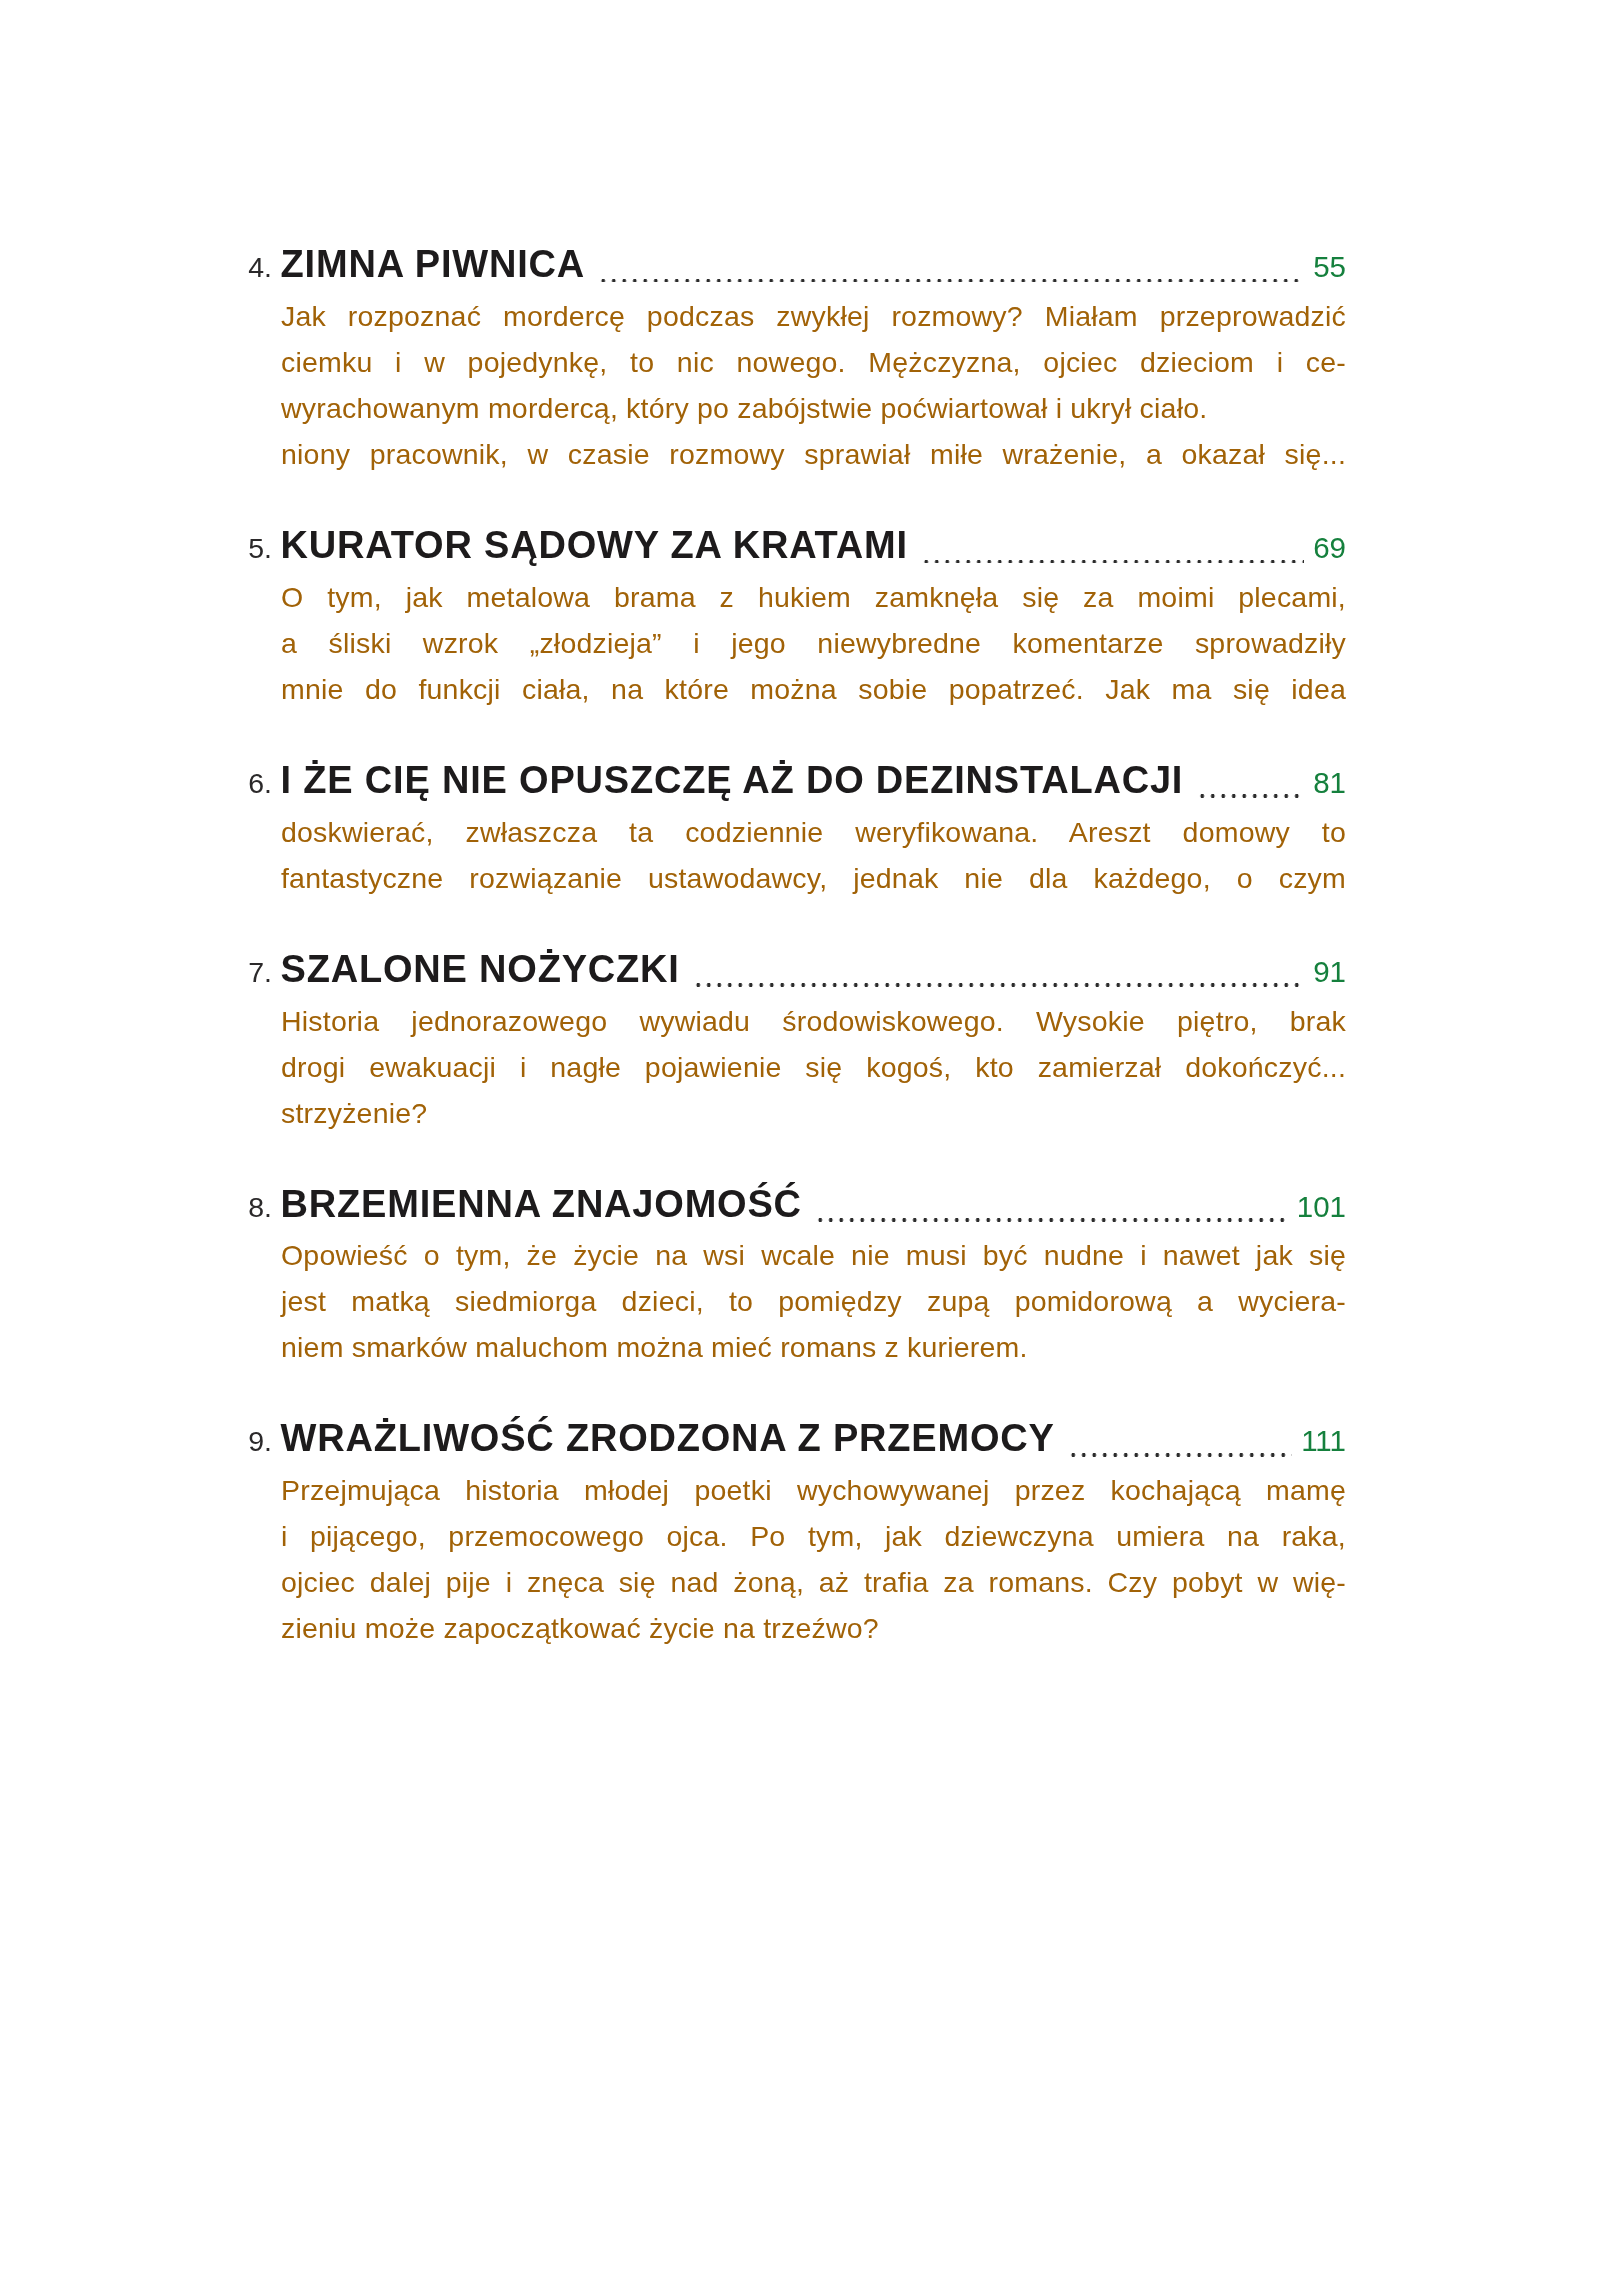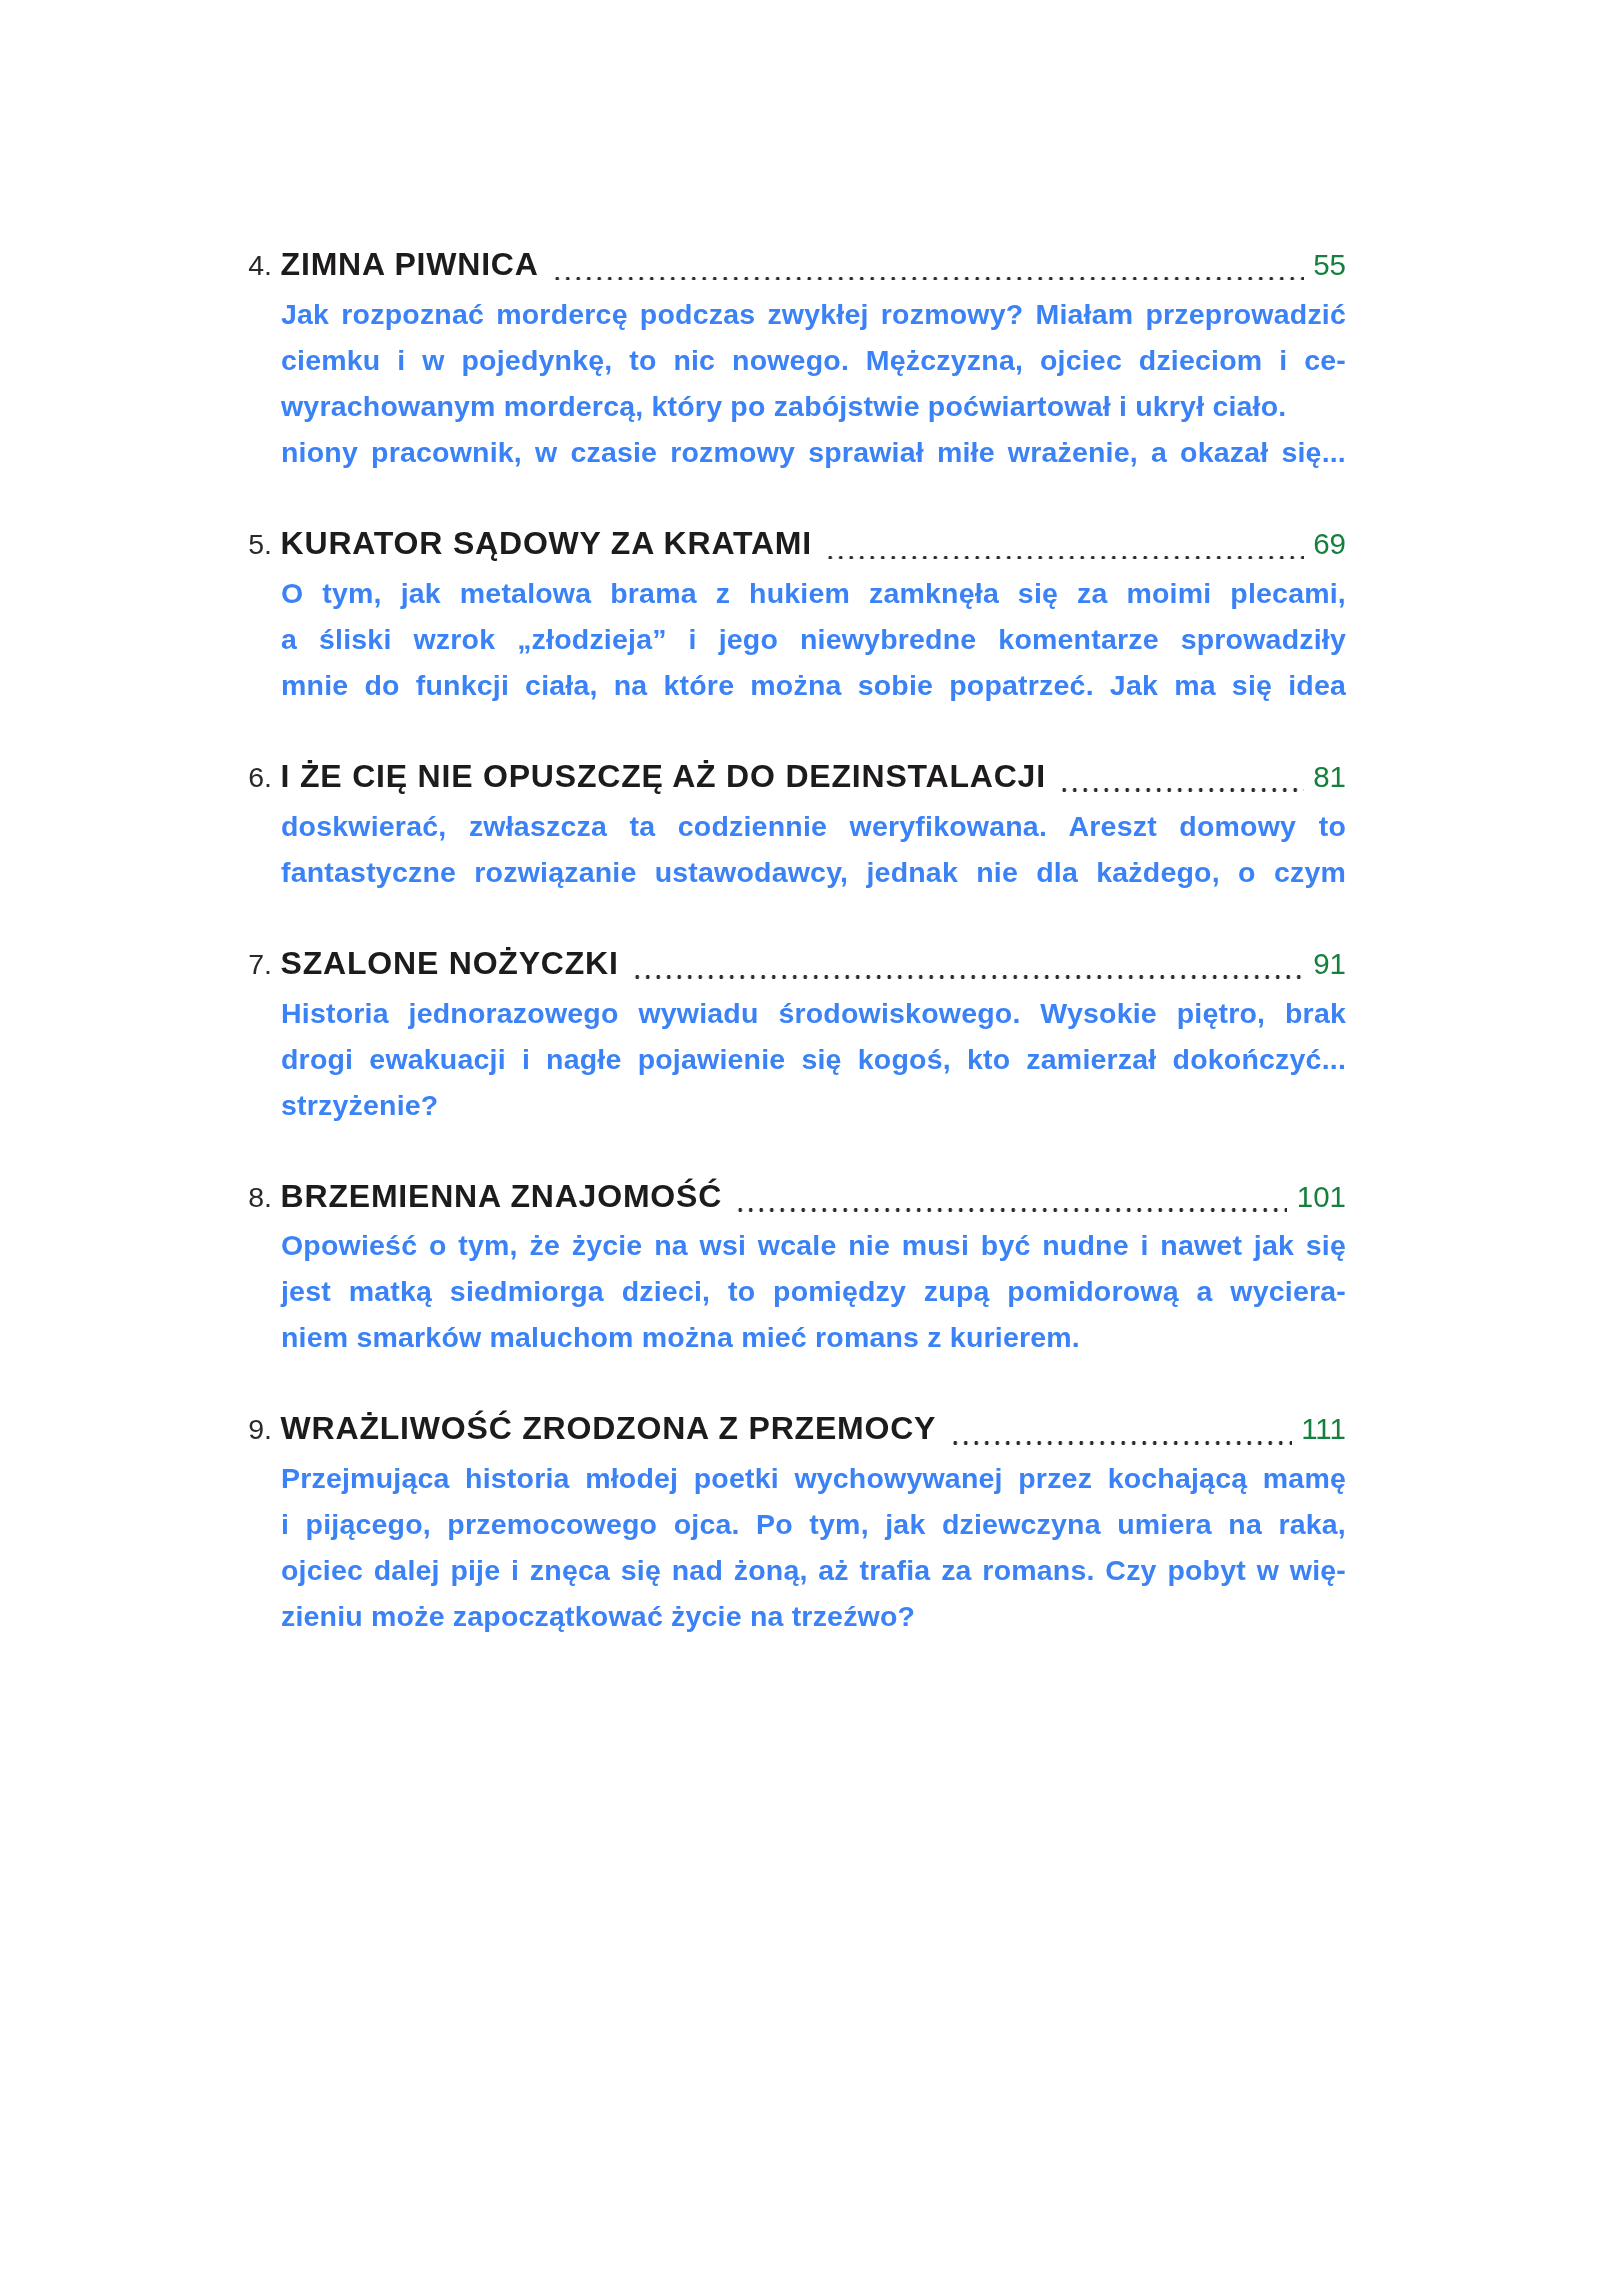--- a/index.html
+++ b/index.html
@@ -34,21 +34,21 @@
   .num {
     flex: 0 0 31px;
     width: 31px;
     margin-right: 8.6px;
     text-align: right;
     font-size: 28.5px;
     font-weight: 400;
     color: #2b292a;
   }
   .title {
-    font-size: 32px;
+    font-size: 38px;
     font-weight: 700;
     letter-spacing: 0.8px;
     color: #1d1b1c;
   }
   .leader {
     flex: 1 1 auto;
     align-self: flex-end;
     height: 3.8px;
     margin: 0 9.5px 8.6px 13.3px;
     background-image: radial-gradient(circle, #2b2b2b 1.7px, rgba(0,0,0,0) 2.1px);
@@ -58,23 +58,23 @@
   }
   .pageno {
     font-size: 29.5px;
     font-weight: 400;
     color: #15803d;
   }
   .desc {
     margin-left: 40px;
     margin-top: 1.9px;
     font-size: 28.5px;
-    font-weight: 700;
+    font-weight: 400;
     line-height: 46px;
-    color: #3b82f6;
+    color: #a16207;
     letter-spacing: 0.2px;
   }
   .desc-line {
     text-align: justify;
     text-align-last: justify;
   }
   .desc-line.last {
     text-align-last: left;
   }
 </style>

